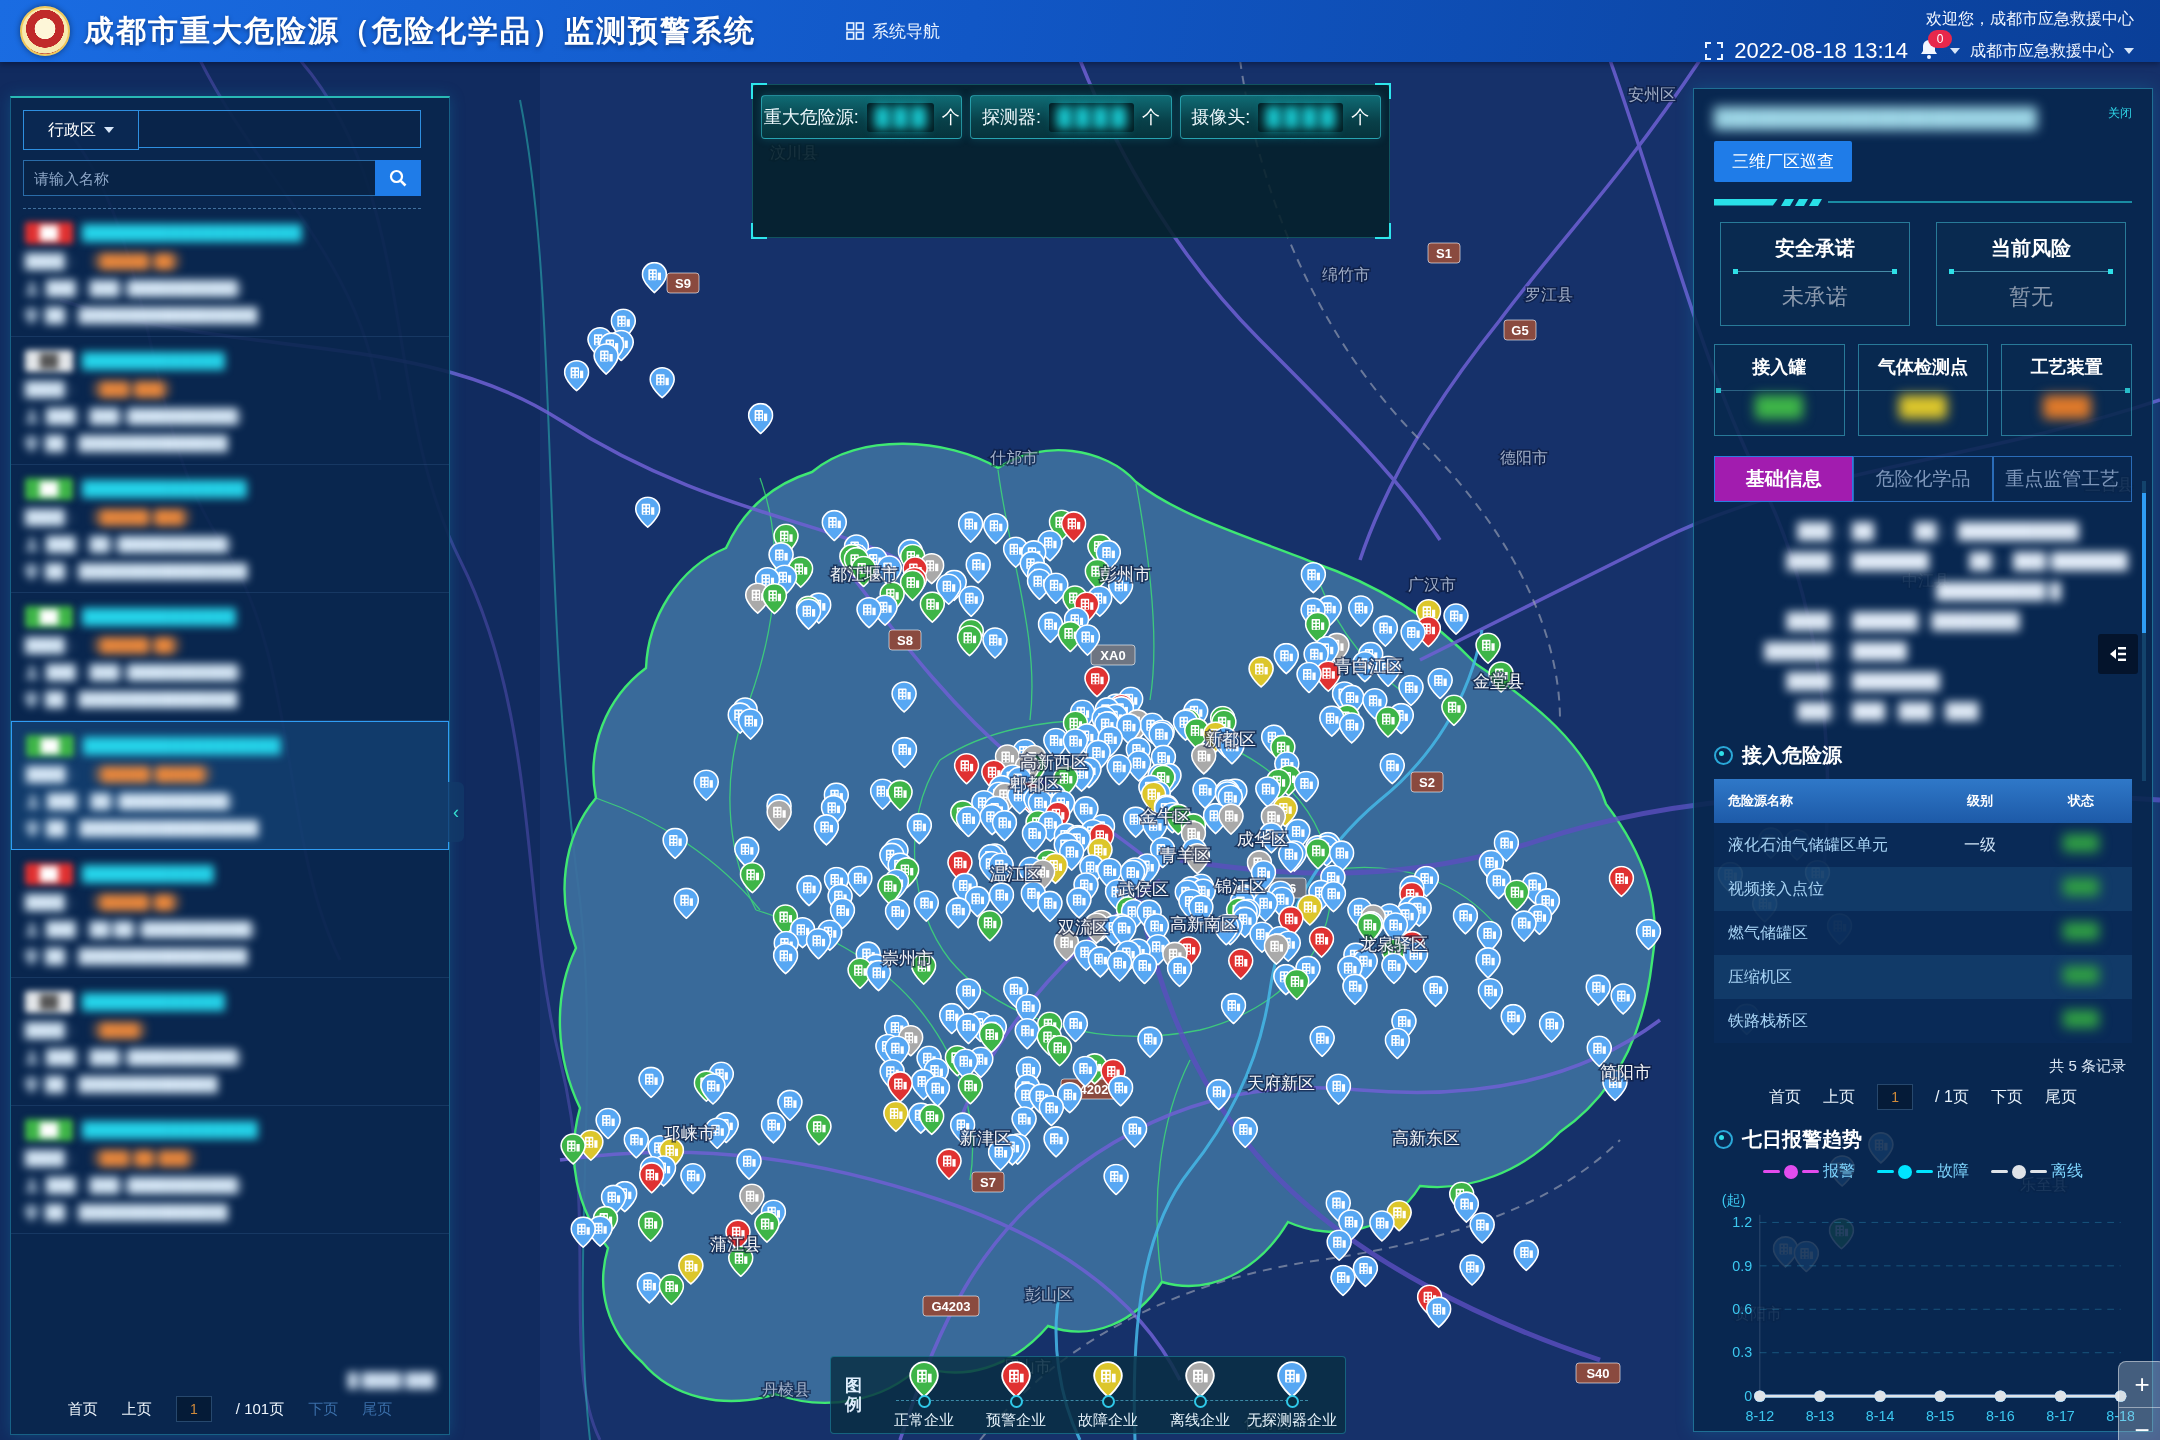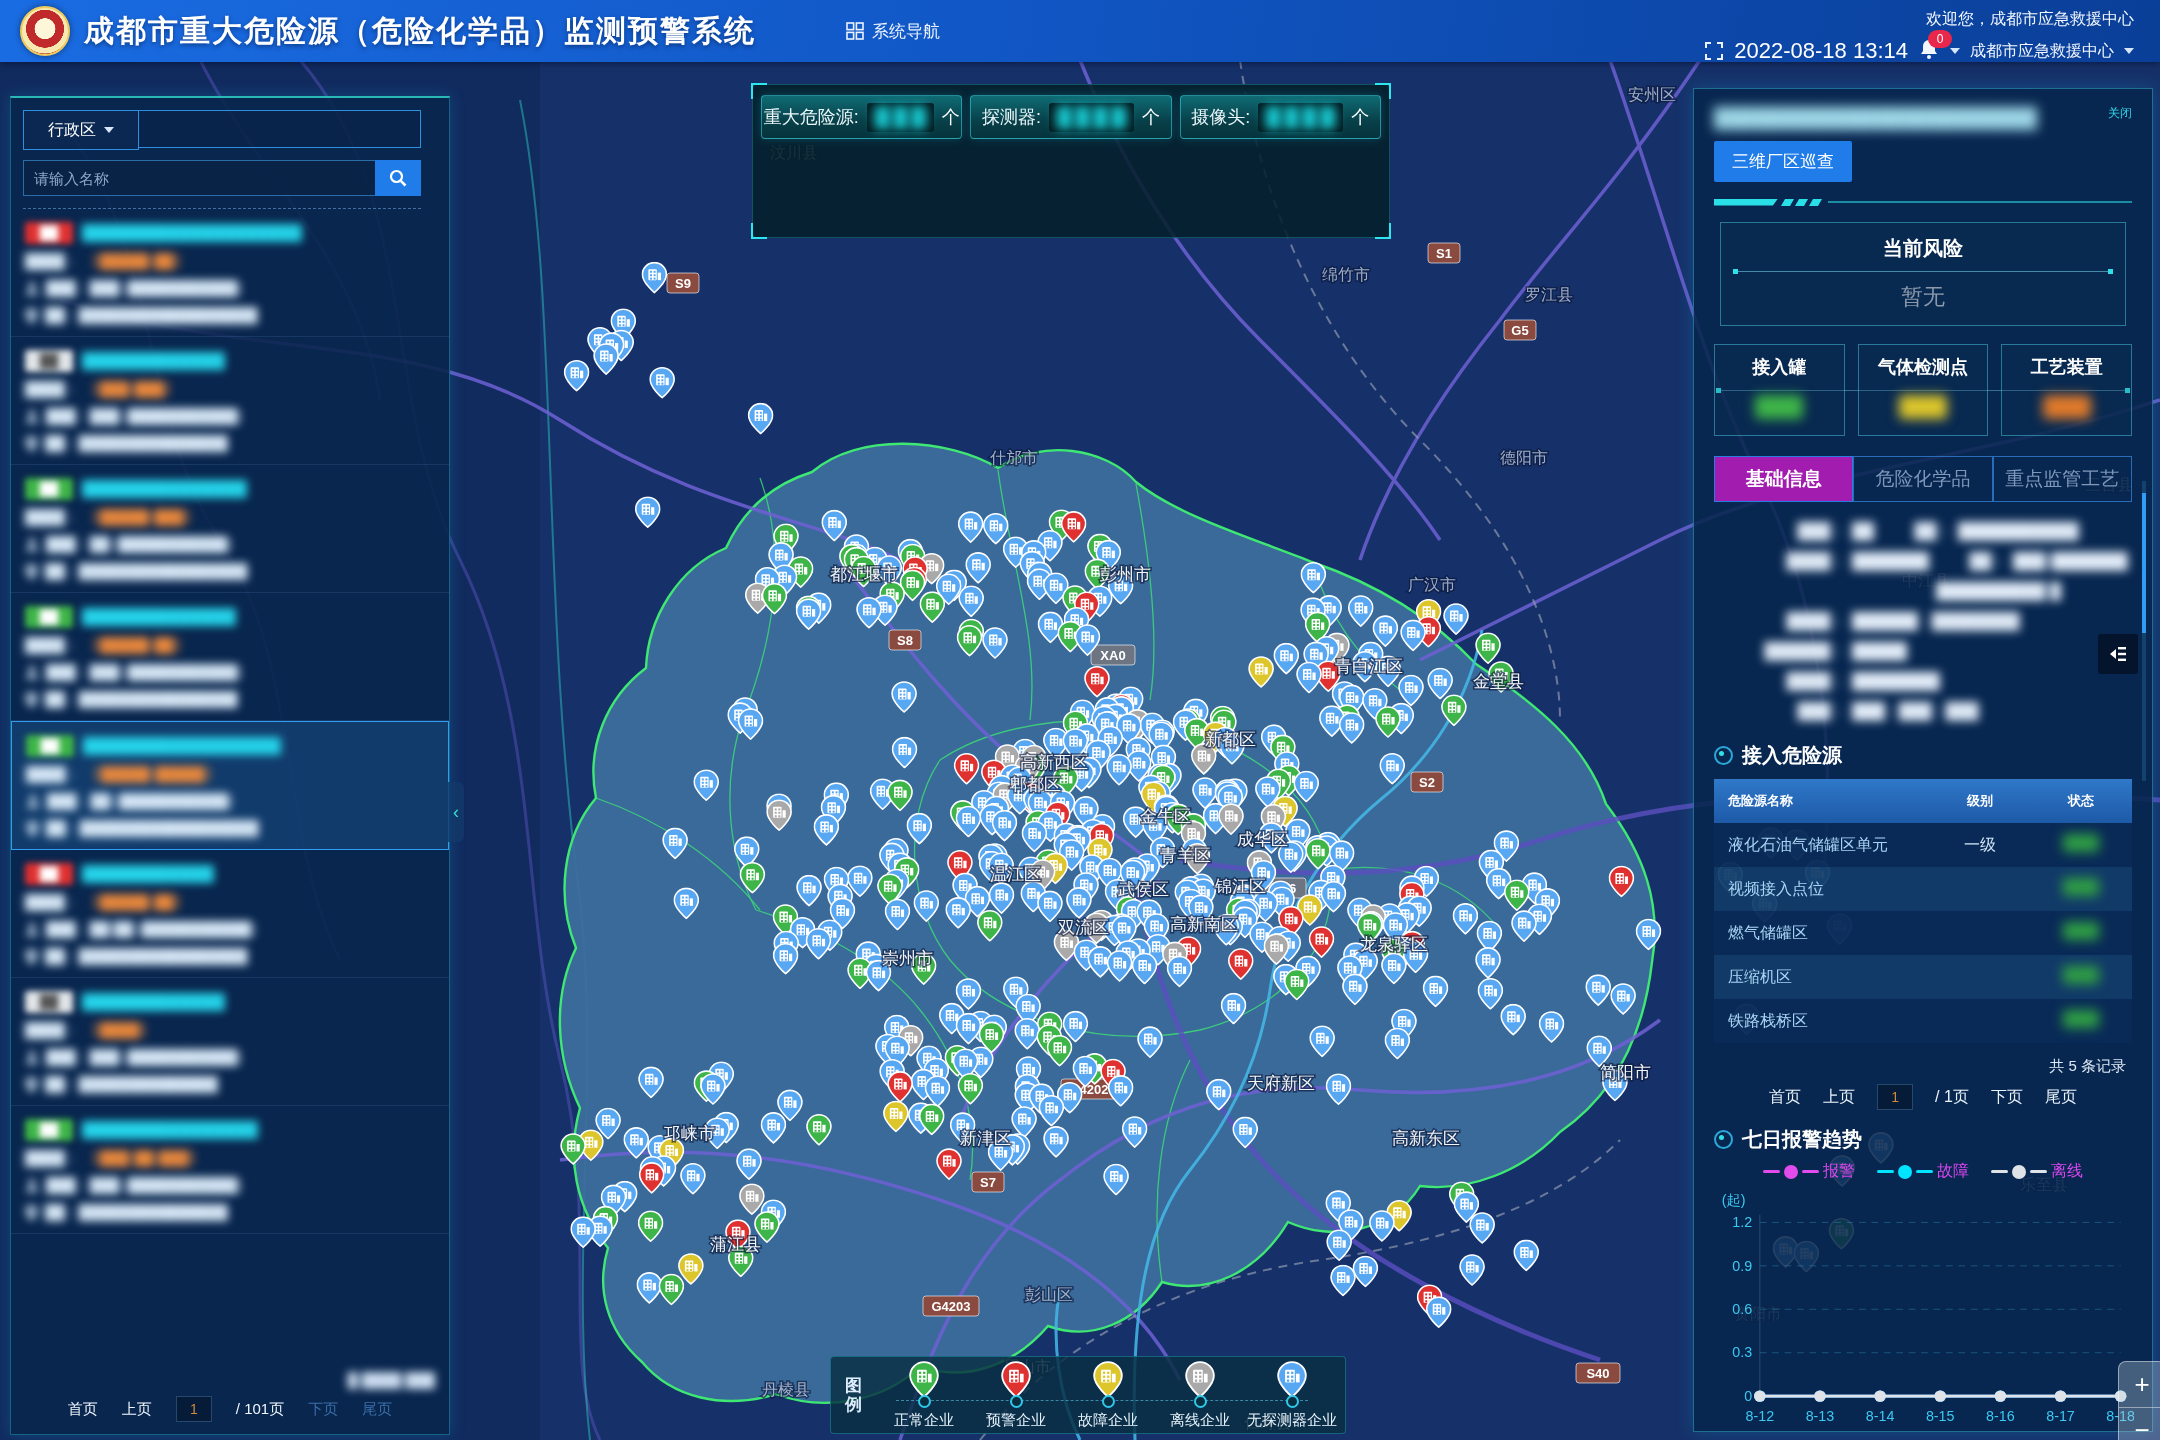--- a/index.html
+++ b/index.html
@@ -151,21 +151,21 @@
                height:42px;text-align:left;padding-left:14px;}
   table.haz th.c, table.haz td.c{width:100px;padding-left:0;text-align:center;}
   table.haz td{height:42px;font-size:16px;color:#a8d4f5;padding-left:14px;cursor:pointer;}
   table.haz tr:nth-child(odd) td{background:rgba(10,45,90,.72);}
   table.haz tr:nth-child(even) td{background:rgba(25,78,128,.5);}
   table.haz td .st{display:inline-block;width:36px;height:18px;border-radius:2px;background:#2f9e44;filter:blur(6px);}
   .rp-records{text-align:right;font-size:15px;color:#dce8f5;margin-top:14px;padding-right:6px;}
   .rp-pag{display:flex;justify-content:center;align-items:center;gap:22px;margin-top:8px;font-size:16px;color:#e8f2fa;}
   .rp-pag span{cursor:pointer;}
   .tr-legend{display:flex;justify-content:center;gap:22px;margin-top:8px;align-items:center;}
-  .tl-item{display:flex;align-items:center;gap:4px;font-size:16px;color:#d946ef;}
+  .tl-item{display:flex;align-items:center;gap:4px;font-size:16px;color:#7dd3fc;}
   .tl-item .ln{width:17px;height:3px;border-radius:2px;}
   .tl-item .dt{width:14px;height:14px;border-radius:50%;}
   #trendchart{margin-top:2px;}
   .rp-scroll{position:absolute;right:6px;top:392px;width:4px;height:300px;background:rgba(40,120,160,.35);}
   .rp-thumb{position:absolute;right:6px;top:404px;width:4px;height:140px;background:#2f9df5;}
   .rp-collapse{position:absolute;right:14px;top:545px;width:40px;height:40px;background:rgba(4,18,38,.85);
                border-radius:3px;display:flex;align-items:center;justify-content:center;cursor:pointer;}
   #mapzoom{position:absolute;right:-6px;bottom:-14px;z-index:6;width:46px;border-radius:8px;overflow:hidden;
            background:rgba(195,210,225,.32);border:1px solid rgba(255,255,255,.45);}
   #mapzoom div{height:45px;display:flex;align-items:center;justify-content:center;font-size:26px;color:#fff;cursor:pointer;}
@@ -1171,20 +1171,28 @@
     <div class="rp-btn">三维厂区巡查</div>
     <div class="rp-divider">
       <span class="wedge"></span>
         <span class="sl"></span>
         <span class="sl"></span>
         <span class="sl"></span>
         <span class="ln"></span>
     </div>
     <div class="rp-cards">
       <div class="rpc">
+        <div class="t">安全承诺</div>
+        <div class="dv">
+            <i class="l"></i>
+            <i class="r"></i>
+          </div>
+        <div class="v">未承诺</div>
+      </div>
+      <div class="rpc">
         <div class="t">当前风险</div>
         <div class="dv">
             <i class="l"></i>
             <i class="r"></i>
           </div>
         <div class="v">暂无</div>
       </div>
     </div>
     <div class="rp-stats" id="rpstats">
       <div class="rp-statline">

